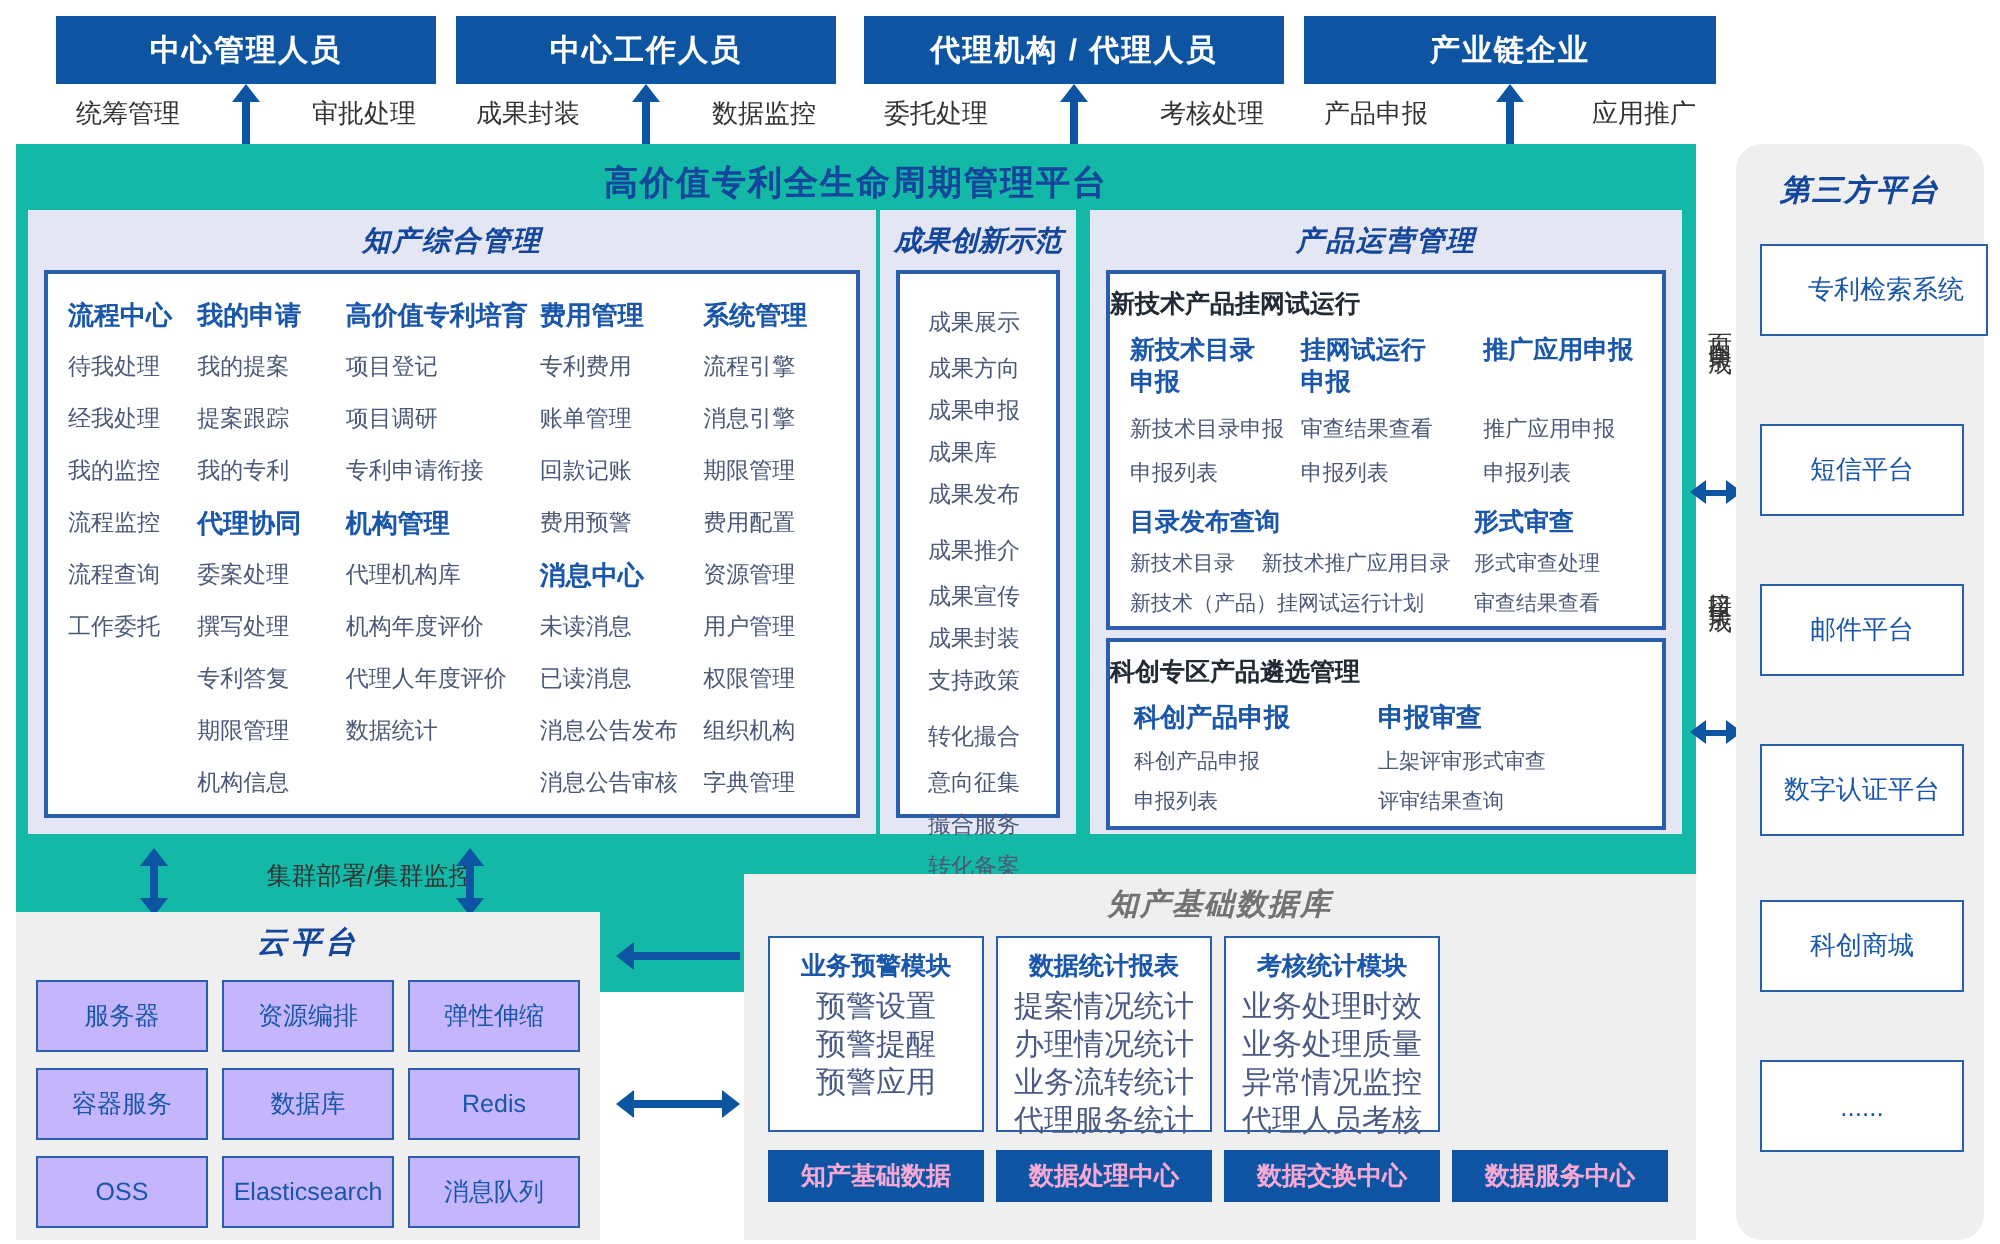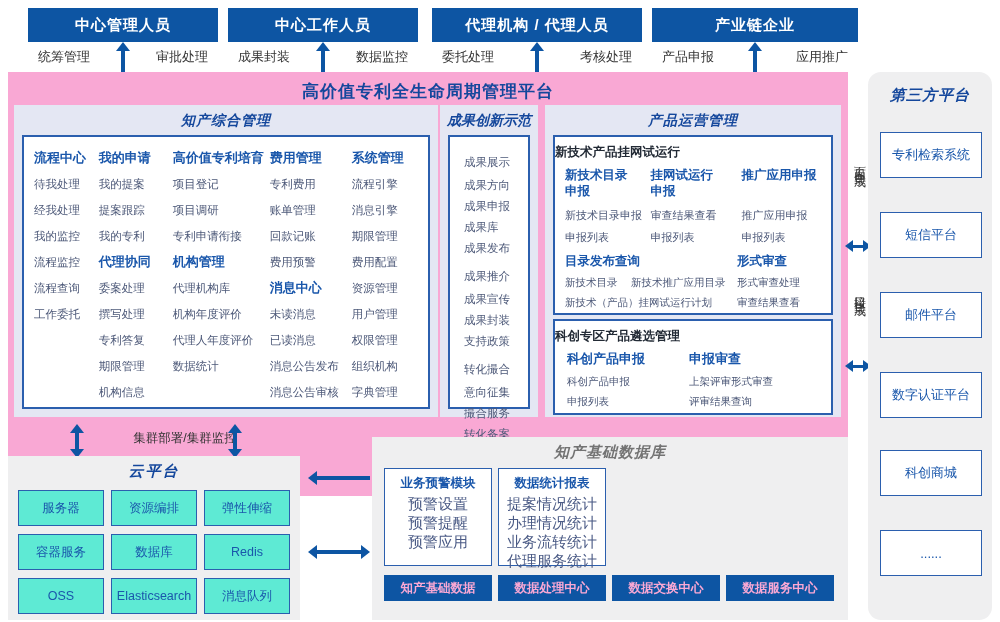--- a/index.html
+++ b/index.html
@@ -28,21 +28,21 @@
   .harrow:after{right:0;border-left:9px solid #0d55a3;}
   .harrow.left-only:after{display:none;}
   .harrow.left-only i{right:0;}
   .harrow.sm{height:12px;}
   .harrow.sm i{top:4.5px;height:3px;left:6px;right:6px;}
   .harrow.sm:before,.harrow.sm:after{border-top-width:6px;border-bottom-width:6px;}
   .harrow.sm:before{border-right-width:8px;}
   .harrow.sm:after{border-left-width:8px;}
 
   
-  .main{position:absolute;left:8px;top:72px;width:840px;height:424px;background:#f9a8d4;}
+  .main{position:absolute;left:8px;top:72px;width:840px;height:424px;background:#14b8a6;}
   .main-title{position:absolute;left:0;right:0;top:8px;text-align:center;
               font-size:17px;font-weight:bold;color:#14479c;letter-spacing:1px;}
 
   .section{position:absolute;background:#e4e7f3;}
   .sec-title{position:absolute;left:0;right:0;top:7px;text-align:center;
              font-size:14px;font-weight:bold;font-style:italic;color:#14479c;letter-spacing:1px;}
   .whitebox{position:absolute;background:#ffffff;border:2px solid #2b5fae;}
 
   
   .zcols{position:absolute;left:8px;right:8px;top:30px;bottom:8px;}
@@ -87,21 +87,21 @@
 
   
   .cluster-label{position:absolute;left:100px;top:430px;width:170px;text-align:center;
                  font-size:12.5px;color:#333333;}
 
   
   .cloud{position:absolute;left:8px;top:456px;width:292px;height:164px;background:#efeff0;}
   .cloud-title{position:absolute;left:0;right:0;top:6px;text-align:center;
                font-size:15px;font-weight:bold;font-style:italic;color:#14479c;letter-spacing:2px;}
   .cloud-grid{position:absolute;left:10px;top:34px;display:flex;flex-wrap:wrap;width:280px;}
-  .cloud-cell{width:86px;height:36px;background:#5eead4;border:1.5px solid #2b5fae;
+  .cloud-cell{width:86px;height:36px;background:#c4b5fd;border:1.5px solid #2b5fae;
               box-sizing:border-box;margin:0 7px 8px 0;display:flex;align-items:center;justify-content:center;
               font-size:12.5px;color:#1a57ab;white-space:nowrap;}
   .cloud-cell:nth-child(3n){margin-right:0;}
 
   
   .db{position:absolute;left:372px;top:437px;width:476px;height:183px;background:#efeff0;}
   .db-title{position:absolute;left:0;right:0;top:6px;text-align:center;
             font-size:15px;font-weight:bold;font-style:italic;color:#737373;letter-spacing:1px;}
   .db-col{position:absolute;top:31px;width:108px;height:98px;background:#ffffff;
           border:1.5px solid #2b5fae;box-sizing:border-box;text-align:center;}
@@ -323,21 +323,21 @@
   <div class="harrow sm" style="left:845px;top:240px;width:26px;">
       <i></i>
     </div>
   <div class="vtext" style="left:851px;top:286px;">接口集成</div>
   <div class="harrow sm" style="left:845px;top:360px;width:26px;">
       <i></i>
     </div>
 
   <div class="sidebar">
     <div class="sb-title">第三方平台</div>
-    <div class="sb-box" style="top:60px;">专利检索系统</div>
+    <div class="sb-box" style="top:50px;padding-left:12px;">专利检索系统</div>
     <div class="sb-box" style="top:140px;">短信平台</div>
     <div class="sb-box" style="top:220px;">邮件平台</div>
     <div class="sb-box" style="top:300px;">数字认证平台</div>
     <div class="sb-box" style="top:378px;">科创商城</div>
     <div class="sb-box" style="top:458px;">......</div>
   </div>
 
   <div class="varrow" style="left:70px;top:424px;height:34px;">
       <i></i>
     </div>
@@ -381,20 +381,29 @@
     </div>
     <div class="db-col dbx2">
       <div class="db-head">数据统计报表</div>
       <div class="db-items">
           <div>提案情况统计</div>
           <div>办理情况统计</div>
           <div>业务流转统计</div>
           <div>代理服务统计</div>
         </div>
     </div>
+    <div class="db-col dbx3">
+      <div class="db-head">考核统计模块</div>
+      <div class="db-items">
+          <div>业务处理时效</div>
+          <div>业务处理质量</div>
+          <div>异常情况监控</div>
+          <div>代理人员考核</div>
+        </div>
+    </div>
 
     <div class="db-foot dbx1">知产基础数据</div>
     <div class="db-foot dbx2">数据处理中心</div>
     <div class="db-foot dbx3">数据交换中心</div>
     <div class="db-foot dbx4">数据服务中心</div>
   </div>
 
 </div>
 
 </body></html>

